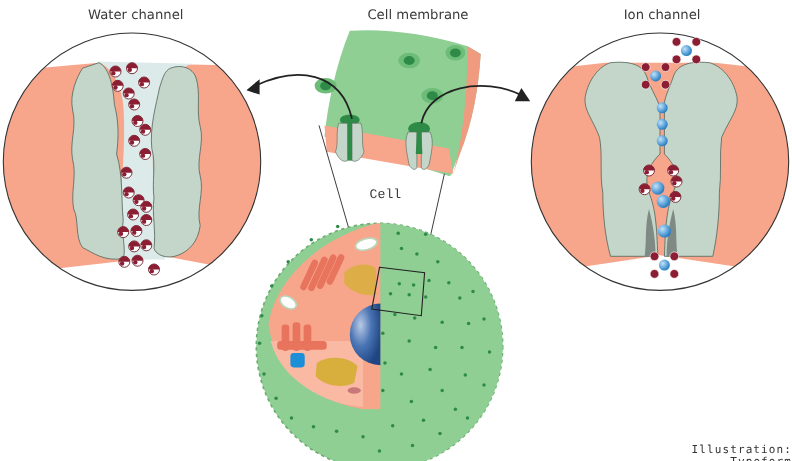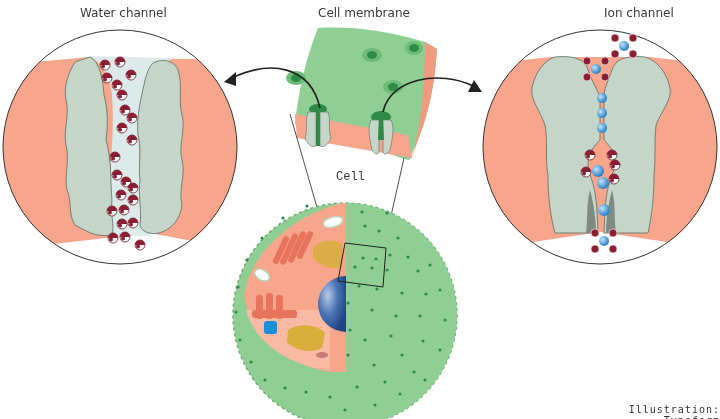--- a/index.html
+++ b/index.html
@@ -5,22 +5,22 @@
   html, body { margin:0; padding:0; background:#ffffff; }
   body { width:720px; height:419px; position:relative; overflow:hidden; font-family:"DejaVu Sans", sans-serif; }
   svg { position:absolute; left:0; top:0; }
   .label { position:absolute; font-family:"DejaVu Sans", sans-serif; font-size:12px; color:#3a3a3a; white-space:nowrap; }
   .credit { position:absolute; font-family:"DejaVu Sans Mono", monospace; font-size:10px; letter-spacing:1px; color:#333;text-align:right; }
 </style>
 </head>
 <body>
 
 <div class="label" style="left:80px; top:6px;">Water channel</div>
-<div class="label" style="left:318px; top:6px;text-align:right;">Cell membrane</div>
-<div class="label" style="left:567px; top:6px;margin-left:37px;">Ion channel</div>
+<div class="label" style="left:334px; top:6px;text-align:right;">Cell membrane</div>
+<div class="label" style="left:567px; top:6px;">Ion channel</div>
 <div class="label" style="left:336px; top:170px;font-family:Liberation Mono, monospace;">Cell</div>
 <div class="credit" style="left:578px; top:404px;">Illustration: Typoform</div>
 
 <svg width="720" height="419" viewBox="0 0 720 419">
   <defs>
     <clipPath id="clipL">
         <circle cx="120" cy="147" r="117"></circle>
       </clipPath>
     <clipPath id="clipR">
         <circle cx="600" cy="147" r="117"></circle>

